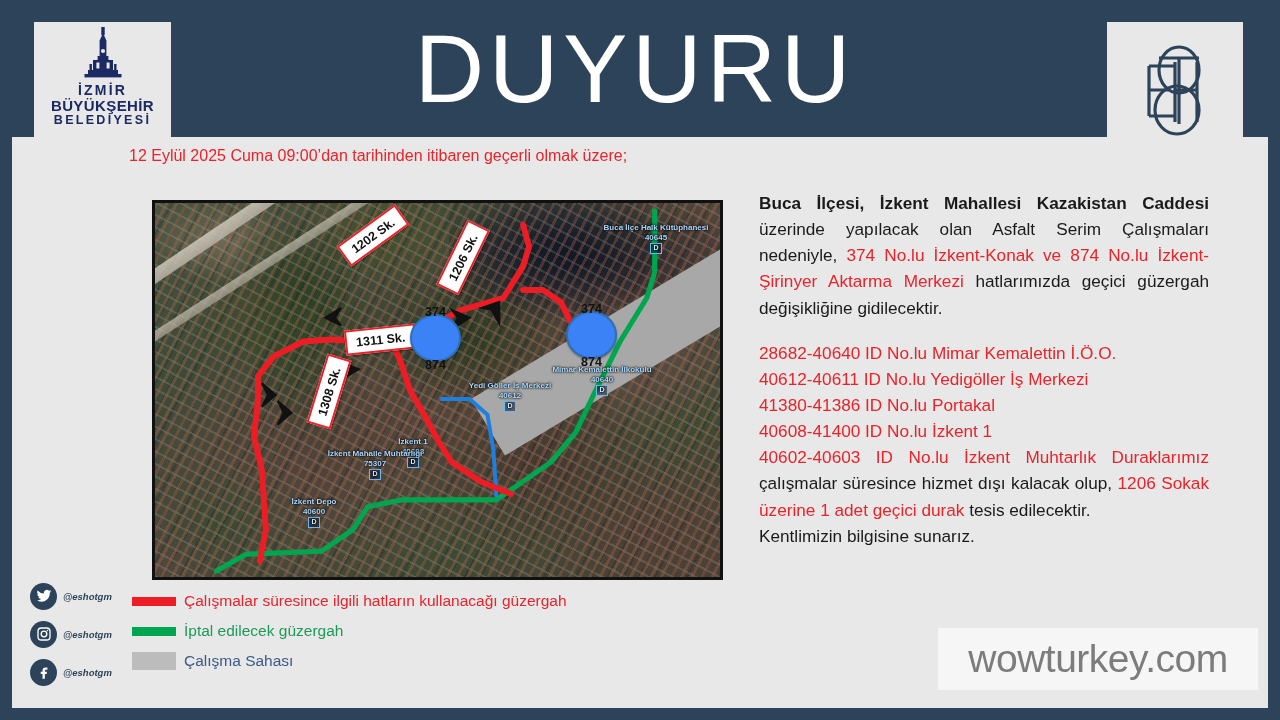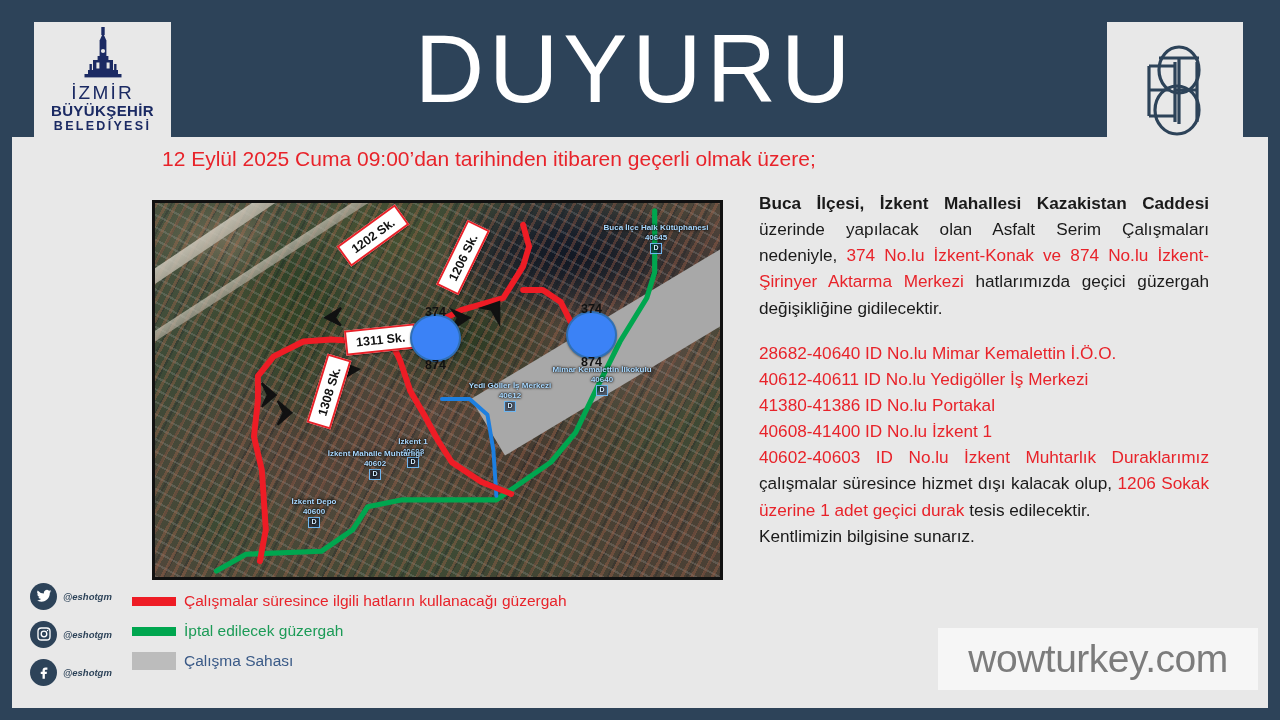--- a/index.html
+++ b/index.html
@@ -34,22 +34,22 @@
     left:34px;top:22px;
     width:137px;height:115px;
     background:#e8e8e8;
     display:flex;flex-direction:column;
     align-items:center;justify-content:flex-start;
     padding-top:4px;
     box-sizing:border-box;
   }
   .tower-svg{display:block;}
   .logo-left .l1{
-    font-size:19px;letter-spacing:2.2px;color:#1b2a63;
-    font-weight:400;line-height:1.05;margin-top:1px;
+    font-size:14px;letter-spacing:2.2px;color:#1b2a63;
+    font-weight:700;line-height:1.05;margin-top:1px;
   }
   .logo-left .l2{
     font-size:15px;letter-spacing:0.4px;color:#1b2a63;
     font-weight:800;line-height:1.12;
   }
   .logo-left .l3{
     font-size:12.5px;letter-spacing:2.3px;color:#1b2a63;
     font-weight:600;line-height:1.1;
   }
   .title{
@@ -67,24 +67,24 @@
     position:absolute;
     left:1107px;top:22px;
     width:136px;height:136px;
     background:#e8e8e8;
     display:flex;align-items:center;justify-content:center;
   }
 
   
   .dateline{
     position:absolute;
-    left:162px;top:147px;
+    left:129px;top:147px;
     width:680px;
     color:#e8232a;
-    font-size:21px;
+    font-size:16px;
     font-weight:400;
     white-space:nowrap;
   }
 
   
   .map-wrap{
     position:absolute;
     left:152px;top:200px;
     width:571px;height:380px;
     border:3px solid #111;
@@ -362,21 +362,21 @@
       <span>40612</span><br>
       <span class="stopbox">D</span>
     </div>
     <div class="stoplbl" style="left:222px;top:234px;width:72px;">
       <span>İzkent 1</span><br>
       <span>40608</span><br>
       <span class="stopbox">D</span>
     </div>
     <div class="stoplbl" style="left:140px;top:246px;width:160px;">
       <span>İzkent Mahalle Muhtarlığı</span><br>
-      <span>40602</span><br>
+      <span>75307</span><br>
       <span class="stopbox">D</span>
     </div>
     <div class="stoplbl" style="left:116px;top:294px;width:86px;">
       <span>İzkent Depo</span><br>
       <span>40600</span><br>
       <span class="stopbox">D</span>
     </div>
   </div>
 
   <div class="legend">

